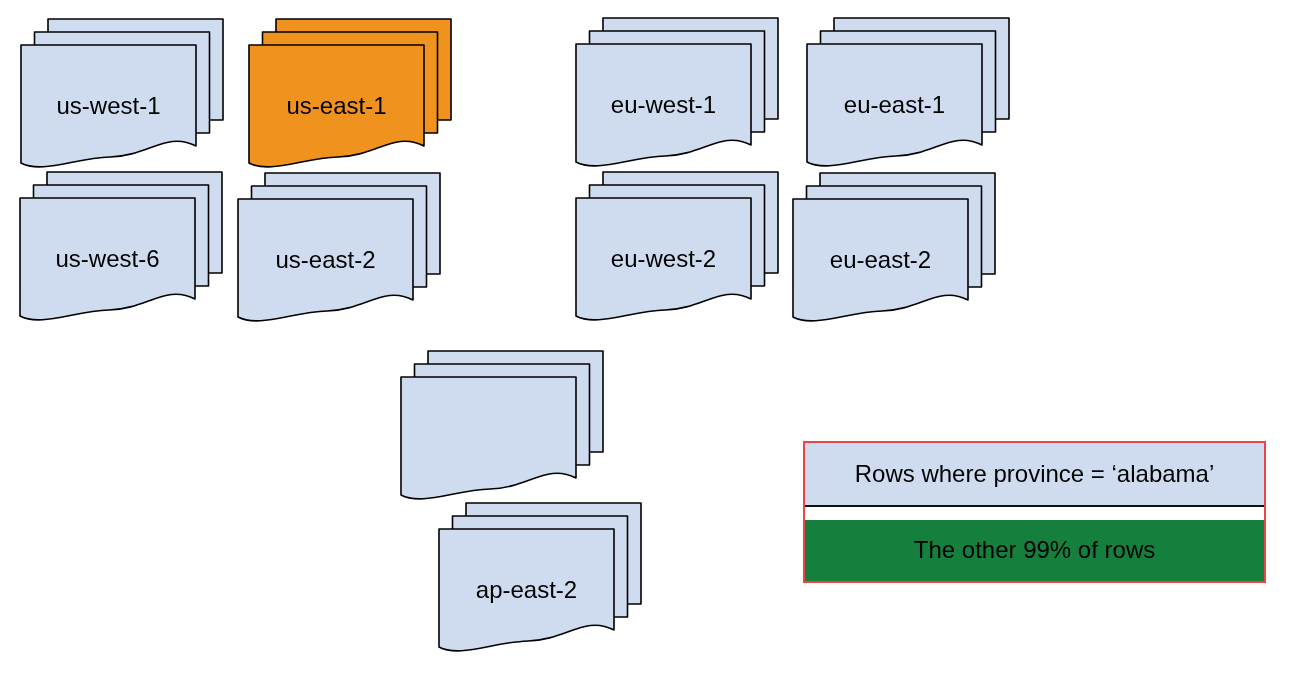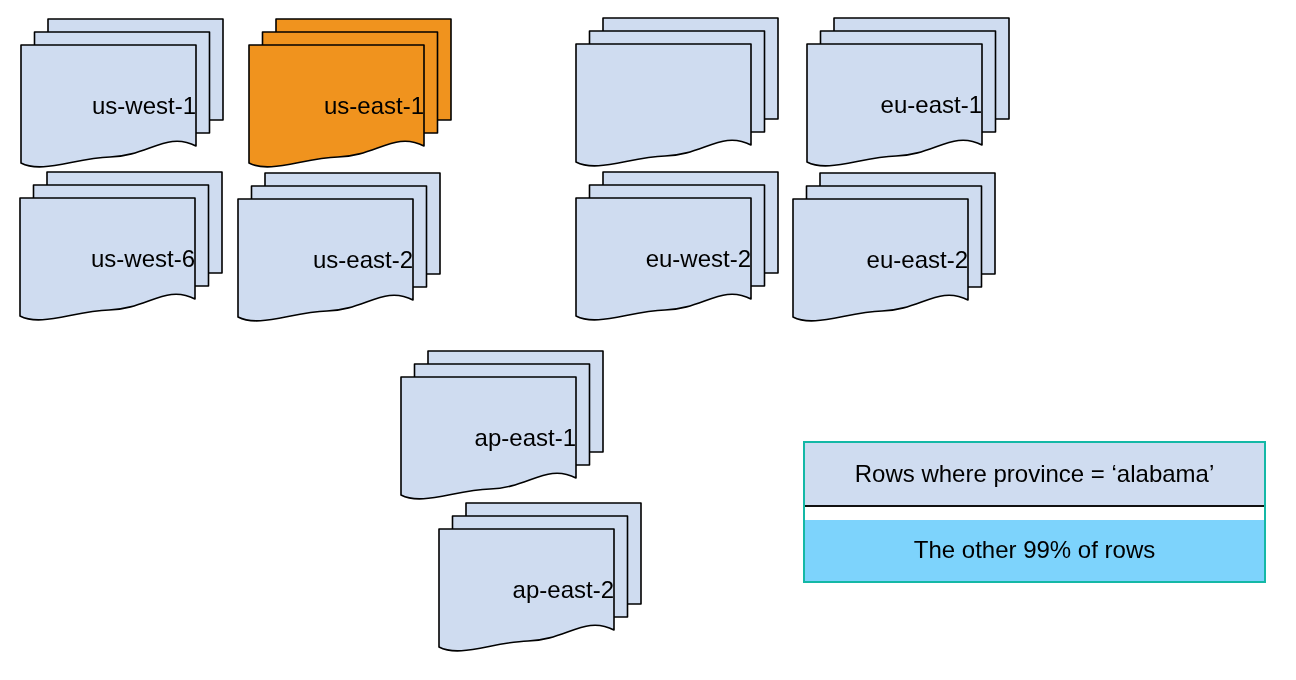--- a/index.html
+++ b/index.html
@@ -30,33 +30,33 @@
     stroke: #000000;
     stroke-width: 1.6;
     stroke-linejoin: round;
   }
   .stack-label {
     position: absolute;
     left: 1px;
     top: 88px;
     width: 175px;
     transform: translateY(-50%);
-    text-align: right;
+    text-align: center;
     font-size: 24px;
     line-height: 1.1;
     color: #000000;
     white-space: nowrap;
   }
   .legend {
     position: absolute;
     left: 803px;
     top: 441px;
     width: 463px;
     height: 142px;
-    border: 2px solid #14b8a6;
+    border: 2px solid #ef4444;
     box-sizing: border-box;
     display: flex;
     flex-direction: column;
   }
   .legend-row {
     flex: 1;
     display: flex;
     align-items: center;
     justify-content: center;
     font-size: 24px;
@@ -88,20 +88,21 @@
     </svg>
     <div class="stack-label">us-east-1</div>
   </div>
 
   <div class="stack" style="left: 575px; top: 17px;">
     <svg class="stack-shape" width="204" height="152" viewBox="0 0 204 152">
       <rect class="doc doc-back" x="28" y="1" width="175" height="101" fill="#cfdcf0"></rect>
       <rect class="doc doc-mid" x="14.5" y="14" width="175" height="101" fill="#cfdcf0"></rect>
       <path class="doc doc-front" d="M1,27 H176 V128 C147,113 128,138 90,139 C55,140 22,156 1,145 Z" fill="#cfdcf0"></path>
     </svg>
+    <div class="stack-label">eu-west-1</div>
   </div>
 
   <div class="stack" style="left: 806px; top: 17px;">
     <svg class="stack-shape" width="204" height="152" viewBox="0 0 204 152">
       <rect class="doc doc-back" x="28" y="1" width="175" height="101" fill="#cfdcf0"></rect>
       <rect class="doc doc-mid" x="14.5" y="14" width="175" height="101" fill="#cfdcf0"></rect>
       <path class="doc doc-front" d="M1,27 H176 V128 C147,113 128,138 90,139 C55,140 22,156 1,145 Z" fill="#cfdcf0"></path>
     </svg>
     <div class="stack-label">eu-east-1</div>
   </div>
@@ -141,34 +142,33 @@
     </svg>
     <div class="stack-label">eu-east-2</div>
   </div>
 
   <div class="stack" style="left: 400px; top: 350px;">
     <svg class="stack-shape" width="204" height="152" viewBox="0 0 204 152">
       <rect class="doc doc-back" x="28" y="1" width="175" height="101" fill="#cfdcf0"></rect>
       <rect class="doc doc-mid" x="14.5" y="14" width="175" height="101" fill="#cfdcf0"></rect>
       <path class="doc doc-front" d="M1,27 H176 V128 C147,113 128,138 90,139 C55,140 22,156 1,145 Z" fill="#cfdcf0"></path>
     </svg>
-    <div class="stack-label">ap-east-1</div>
   </div>
 
   <div class="stack" style="left: 390px; top: 502px; margin-left: 48px;">
     <svg class="stack-shape" width="204" height="152" viewBox="0 0 204 152">
       <rect class="doc doc-back" x="28" y="1" width="175" height="101" fill="#cfdcf0"></rect>
       <rect class="doc doc-mid" x="14.5" y="14" width="175" height="101" fill="#cfdcf0"></rect>
       <path class="doc doc-front" d="M1,27 H176 V128 C147,113 128,138 90,139 C55,140 22,156 1,145 Z" fill="#cfdcf0"></path>
     </svg>
     <div class="stack-label">ap-east-2</div>
   </div>
 </div>
 
   <div class="legend">
     <div class="legend-row first" style="background: rgb(207, 220, 240);">
       <span class="legend-label">Rows where province = ‘alabama’</span>
     </div>
-    <div class="legend-row" style="background: #7dd3fc; margin-top: 13px;">
+    <div class="legend-row" style="background: #15803d; margin-top: 13px;">
       <span class="legend-label">The other 99% of rows</span>
     </div>
   </div>
 </div>
 
 </body></html>

